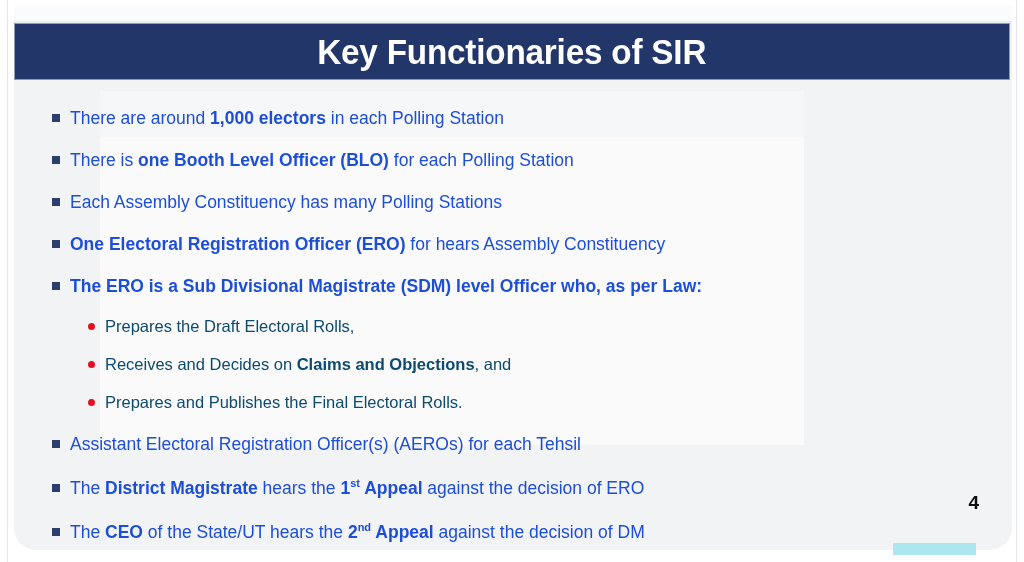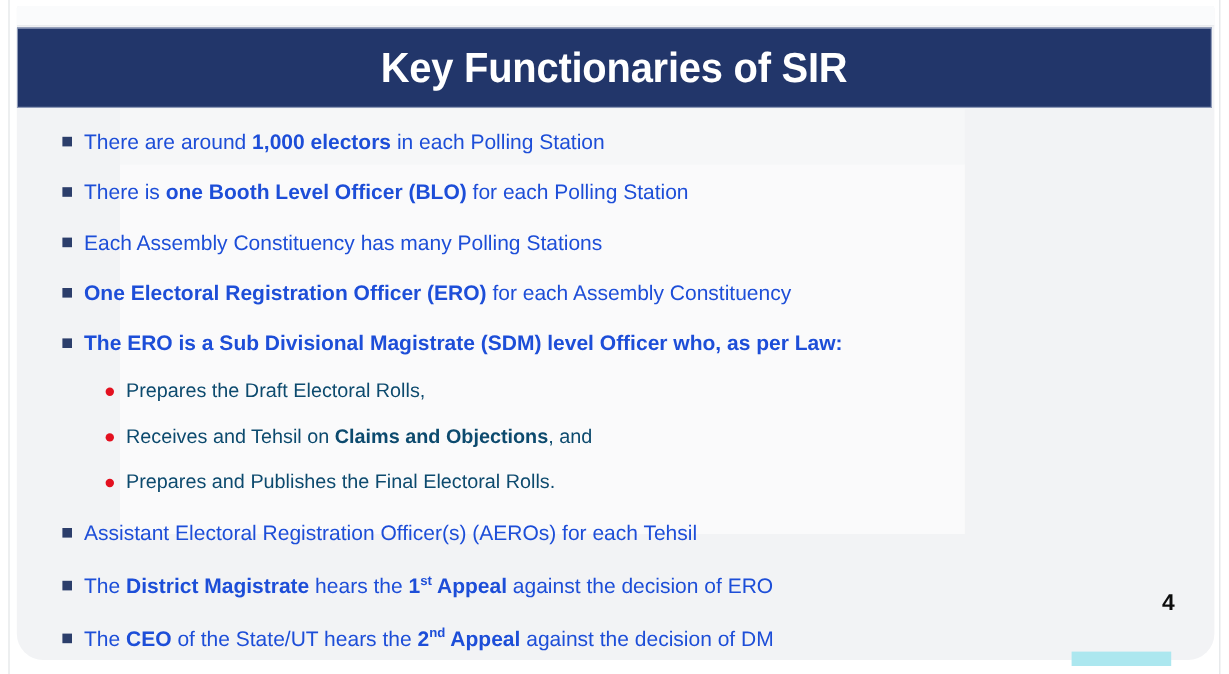--- a/index.html
+++ b/index.html
@@ -56,21 +56,21 @@
     border-bottom: 1px solid #e6e8ec;
     box-sizing: border-box;
   }
 
   
   #title-banner {
     position: absolute;
     left: 0px;
     top: 18px;
     width: 996px;
-    height: 67px;
+    height: 57px;
     background: #22366a;
     border: 1px solid #8e9ab8;
     box-sizing: border-box;
     display: flex;
     align-items: center;
     justify-content: center;
   }
   #title-text {
     color: #ffffff;
     font-size: 35px;
@@ -218,33 +218,33 @@
         <div class="bullet-row lvl1" id="row-1">
           <span class="sq-marker"></span>
           <span class="bullet-text"><span>There is </span><b>one Booth Level Officer (BLO)</b><span> for each Polling Station</span></span>
         </div>
         <div class="bullet-row lvl1" id="row-2">
           <span class="sq-marker"></span>
           <span class="bullet-text"><span>Each Assembly Constituency has many Polling Stations</span></span>
         </div>
         <div class="bullet-row lvl1" id="row-3">
           <span class="sq-marker"></span>
-          <span class="bullet-text"><b>One Electoral Registration Officer (ERO)</b><span> for each Assembly Constituency</span></span>
+          <span class="bullet-text"><b>One Electoral Registration Officer (ERO)</b><span> for hears Assembly Constituency</span></span>
         </div>
         <div class="bullet-row lvl1 strong" id="row-4">
           <span class="sq-marker"></span>
           <span class="bullet-text"><b>The ERO is a Sub Divisional Magistrate (SDM) level Officer who, as per Law:</b></span>
         </div>
         <div class="bullet-row sub-row" id="row-sub-0">
           <span class="dot-marker"></span>
           <span class="bullet-text"><span>Prepares the Draft Electoral Rolls,</span></span>
         </div>
         <div class="bullet-row sub-row" id="row-sub-1">
           <span class="dot-marker"></span>
-          <span class="bullet-text"><span>Receives and Tehsil on </span><b>Claims and Objections</b><span>, and</span></span>
+          <span class="bullet-text"><span>Receives and Decides on </span><b>Claims and Objections</b><span>, and</span></span>
         </div>
         <div class="bullet-row sub-row" id="row-sub-2">
           <span class="dot-marker"></span>
           <span class="bullet-text"><span>Prepares and Publishes the Final Electoral Rolls.</span></span>
         </div>
         <div class="bullet-row lvl1" id="row-5">
           <span class="sq-marker"></span>
           <span class="bullet-text"><span>Assistant Electoral Registration Officer(s) (AEROs) for each Tehsil</span></span>
         </div>
         <div class="bullet-row lvl1" id="row-6">

